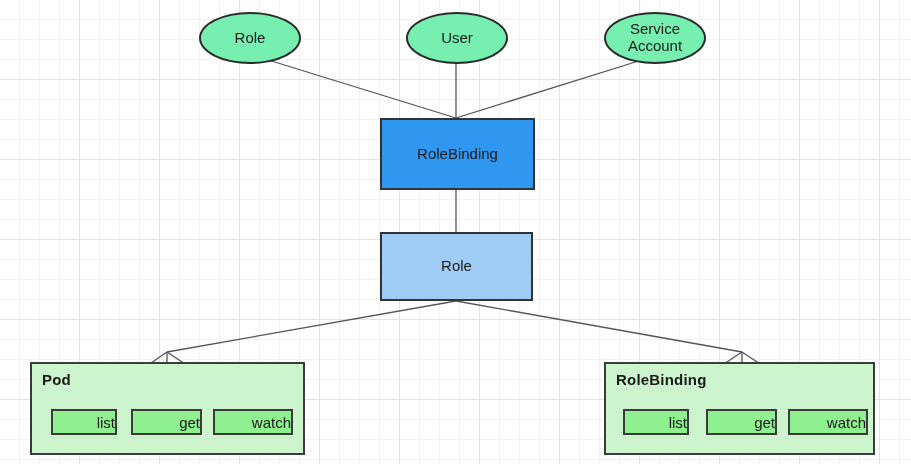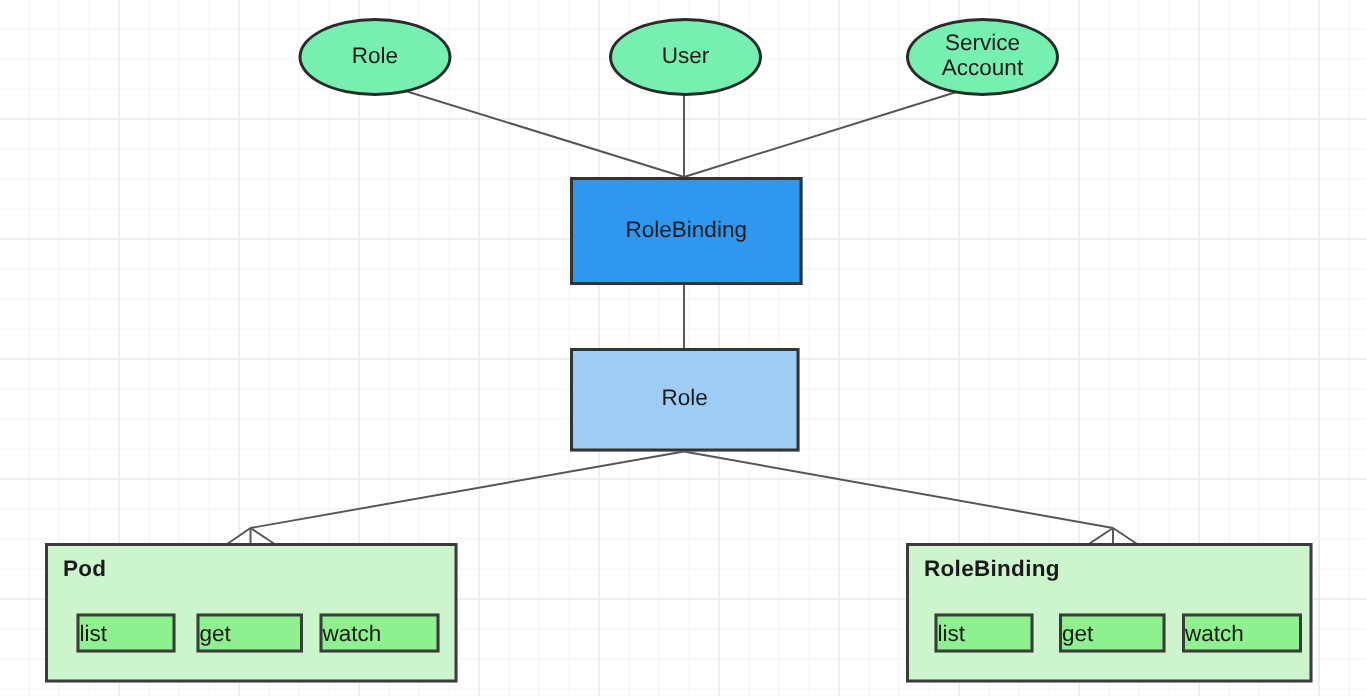--- a/index.html
+++ b/index.html
@@ -68,21 +68,21 @@
     top: 7px;
     font-size: 15px;
     font-weight: bold;
     color: #1a1a1a;
     letter-spacing: 0.2px;
   }
   .verb {
     position: absolute;
     display: flex;
     align-items: center;
-    justify-content: flex-start;
+    justify-content: flex-end;
     background: #8ff08f;
     border: 2.5px solid #3b3b3b;
     font-size: 15px;
     color: #1a1a1a;
   }
 </style>
 </head>
 <body>
 
 <div id="canvas">

